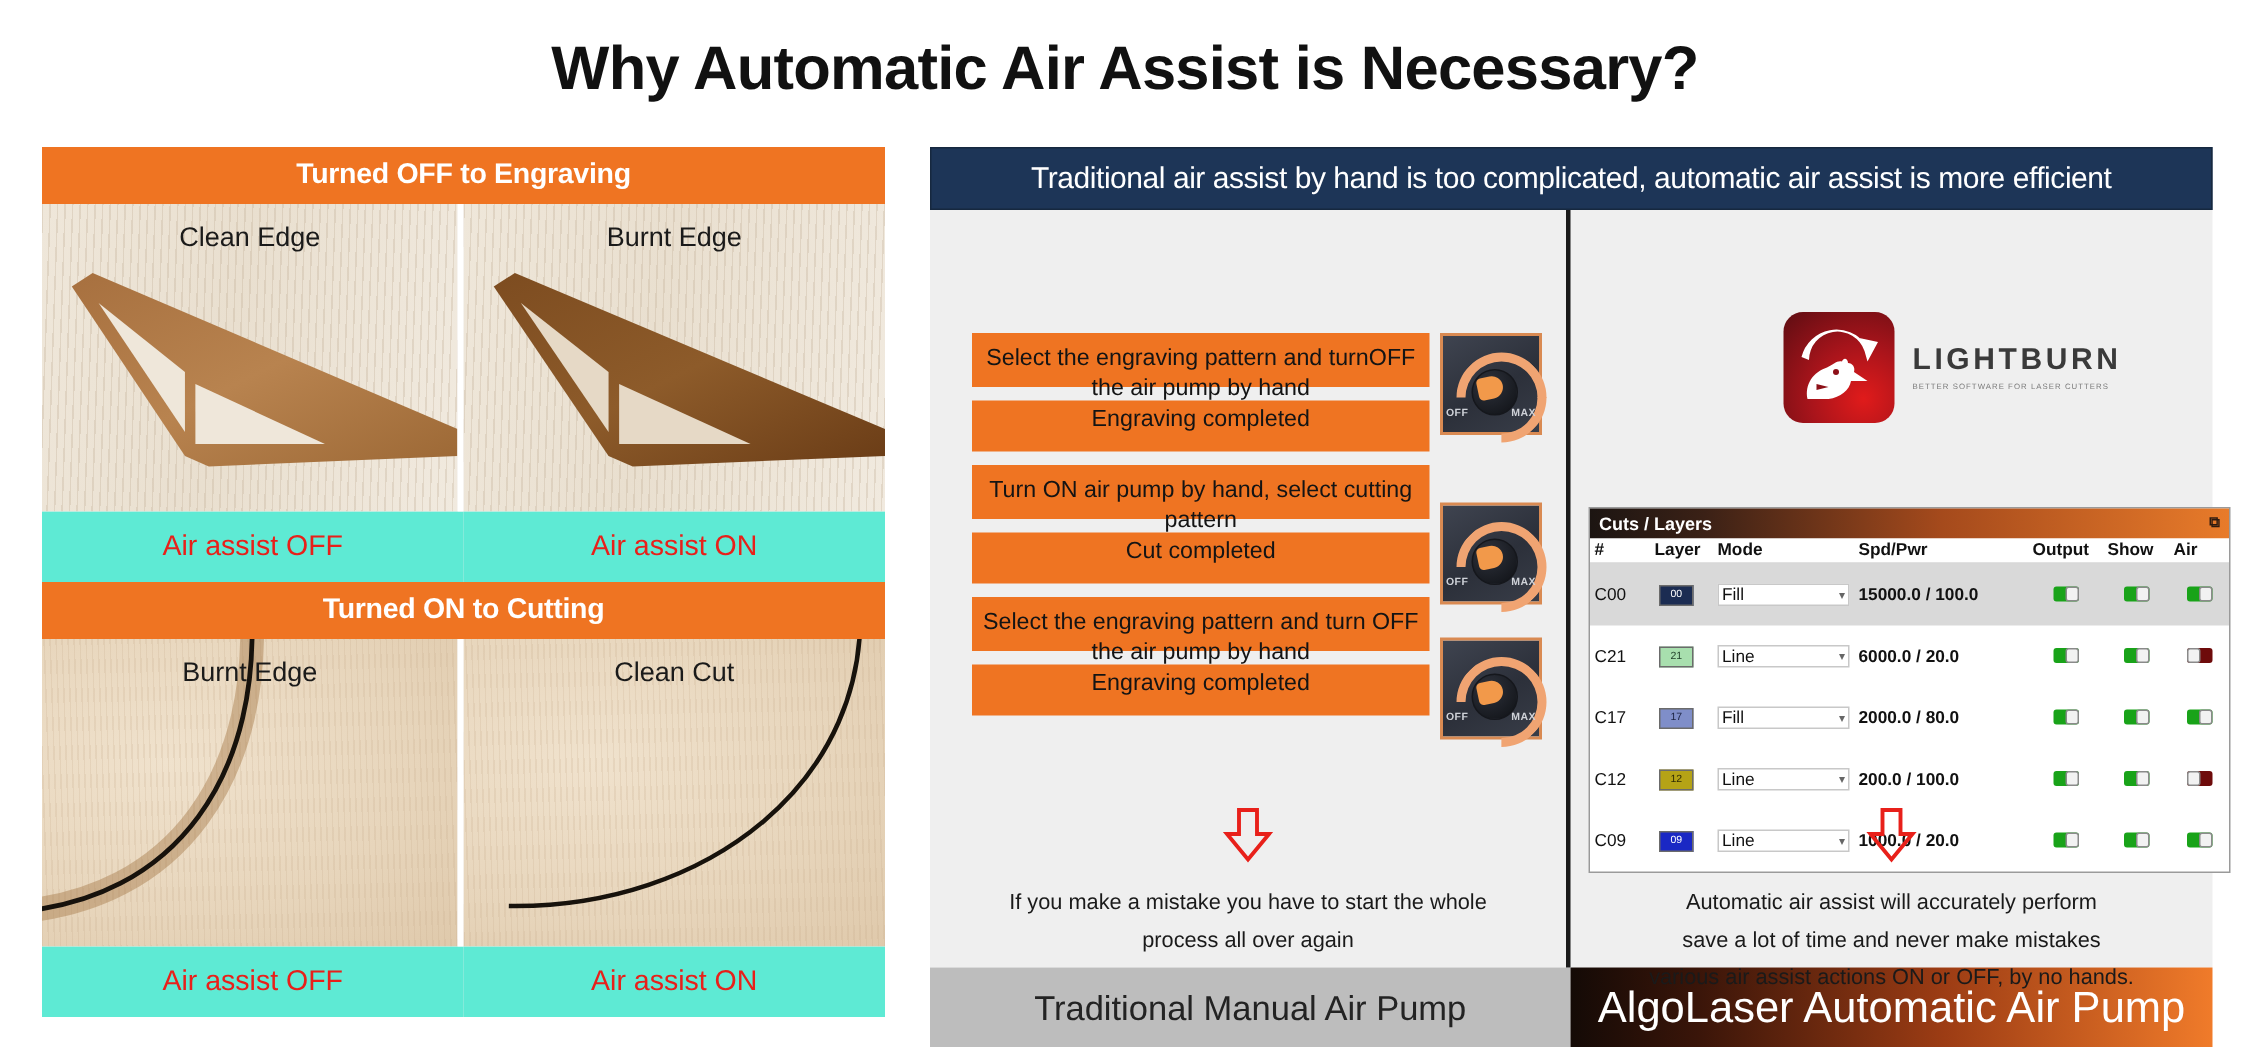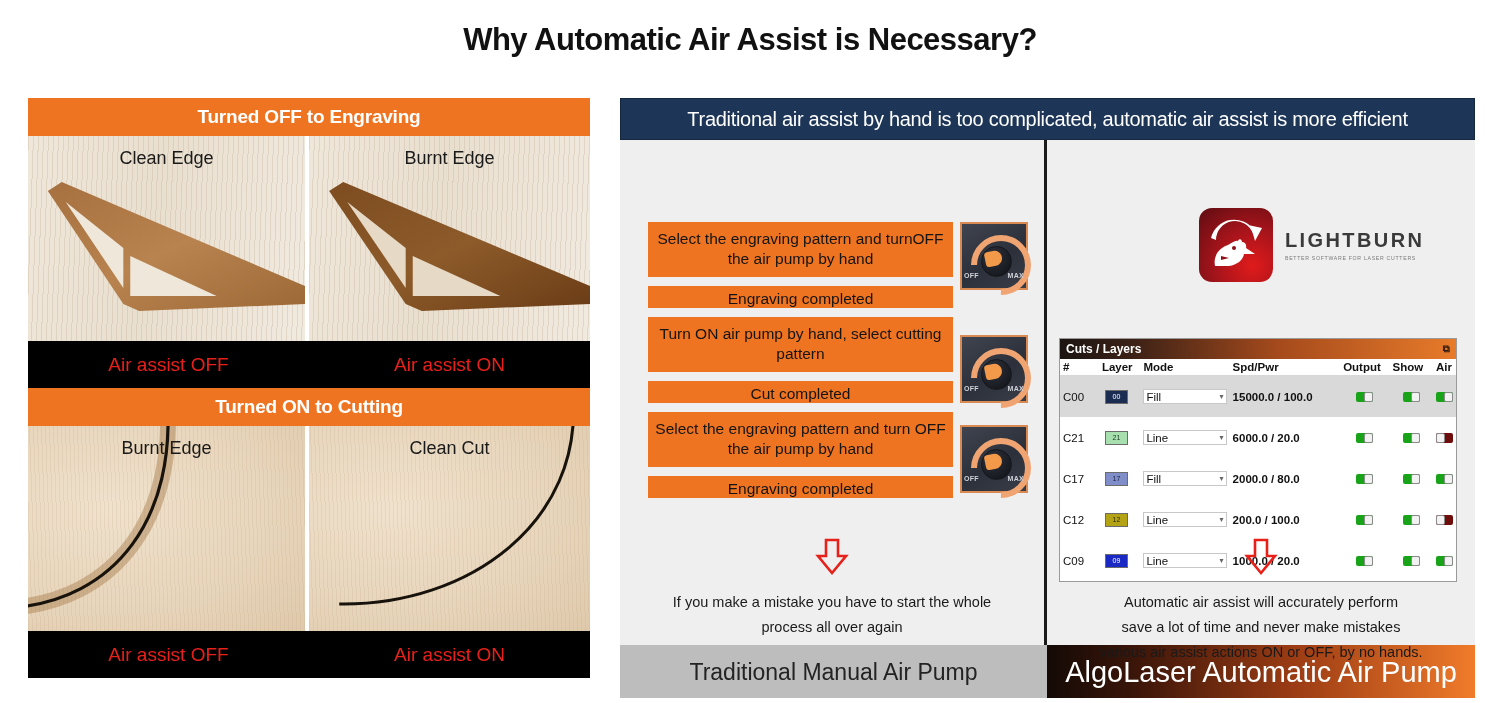--- a/index.html
+++ b/index.html
@@ -4,21 +4,21 @@
 <style>
   html,body{margin:0;padding:0;}
   body{
     width:1500px;height:703px;background:#ffffff;overflow:hidden;
     font-family:"Liberation Sans","DejaVu Sans",sans-serif;
     position:relative;
   }
   
   #page-title{
     position:absolute;left:0;top:22px;width:1500px;text-align:center;
-    font-size:31px;font-weight:bold;color:#111111;letter-spacing:-0.5px;
+    font-size:41px;font-weight:bold;color:#111111;letter-spacing:-0.5px;
     white-space:nowrap;
   }
   
   #left-panel{position:absolute;left:28px;top:98px;width:562px;height:602px;}
   .section-header{
     height:38px;background:#ef7422;color:#ffffff;
     font-size:19px;font-weight:bold;text-align:center;line-height:38px;
     letter-spacing:-0.2px;
   }
   .photo-row{display:flex;height:205px;background:#f3f1ee;}
@@ -37,43 +37,43 @@
   }
   .wood-pale{
     position:absolute;inset:0;
     background:
       repeating-linear-gradient(88deg, rgba(198,170,138,.22) 0 1px, rgba(0,0,0,0) 1px 4px),
       radial-gradient(ellipse at 30% 40%, #f0e2cd 0%, #e7d5bb 60%, #dfc9ab 100%);
   }
   .tri-wrap{position:absolute;inset:0;}
   .air-label{
     height:47px;line-height:47px;width:100%;text-align:center;
-    font-size:19px;color:#e8201a;background:#000000;
+    font-size:19px;color:#e8201a;background:#5eead4;
   }
   .air-label-row{display:flex;background:#f3f1ee;}
   .air-label-row > div{width:50%;}
   
   #right-panel{position:absolute;left:620px;top:98px;width:855px;height:602px;}
   #right-banner{
     height:42px;background:#1d3557;border:1px solid #16283f;box-sizing:border-box;
     color:#ffffff;font-size:20px;line-height:40px;text-align:center;
     letter-spacing:-0.3px;white-space:nowrap;
   }
   #right-body{display:flex;height:505px;background:#efefef;}
   #col-manual{width:427px;position:relative;border-right:3px solid #1a1a1a;box-sizing:border-box;}
   #col-auto{flex:1;position:relative;}
   
   #steps{position:absolute;left:28px;top:82px;width:305px;}
   .step-box{
     background:#ef7422;color:#141414;text-align:center;
     font-size:15.5px;line-height:20px;margin-bottom:9px;
     padding:7px 6px;box-sizing:border-box;
   }
-  .step-box.two-line{height:55px;}
-  .step-box.one-line{height:22px;padding:3px 6px;line-height:19px;}
+  .step-box.two-line{height:36px;}
+  .step-box.one-line{height:34px;padding:3px 6px;line-height:19px;}
   
   .knob{
     position:absolute;width:68px;height:68px;left:340px;
     background:linear-gradient(150deg,#3f4450 0%,#2c303a 55%,#383d48 100%);
     border:2px solid #d98a52;box-sizing:border-box;
   }
   .knob .arc{
     position:absolute;left:9px;top:11px;width:48px;height:48px;
     border-radius:50%;
     border:6px solid transparent;
@@ -95,32 +95,32 @@
   .knob .lbl-off{left:2px;}
   .knob .lbl-max{right:2px;}
   
   .down-arrow{position:absolute;width:100%;text-align:center;}
   .down-arrow svg{display:block;margin:0 auto;}
   .bottom-note{
     position:absolute;width:100%;text-align:center;
     font-size:14.5px;line-height:25px;color:#1a1a1a;
   }
   
-  #lb-logo{position:absolute;left:152px;top:68px;display:flex;align-items:center;}
+  #lb-logo{position:absolute;left:142px;top:68px;display:flex;align-items:center;}
   #lb-mark{
     width:74px;height:74px;border-radius:13px;
     background:radial-gradient(circle at 72% 78%, #e01b1b 0%, #a8141b 45%, #5d0d12 100%);
     position:relative;overflow:hidden;
   }
   #lb-text{margin-left:12px;}
   #lb-word{font-size:20px;letter-spacing:2.4px;color:#3a3a3a;font-weight:600;}
   #lb-tag{font-size:5.2px;letter-spacing:0.7px;color:#7a7a7a;margin-top:3px;}
   
   #cuts-panel{
-    position:absolute;left:12px;top:198px;width:398px;
+    position:absolute;left:12px;top:198px;width:428px;
     background:#ffffff;border:1px solid #9a9a9a;box-sizing:border-box;
   }
   #cuts-title{
     height:20px;line-height:20px;padding:0 6px;
     background:linear-gradient(90deg,#1c1512 0%,#3b2116 18%,#a54a1c 55%,#e87b2a 100%);
     color:#ffffff;font-size:12px;font-weight:bold;
     display:flex;justify-content:space-between;align-items:center;
   }
   #float-icon{font-size:10px;color:#2d1a10;}
   table.cuts{width:100%;border-collapse:collapse;font-size:11.5px;color:#111111;}

